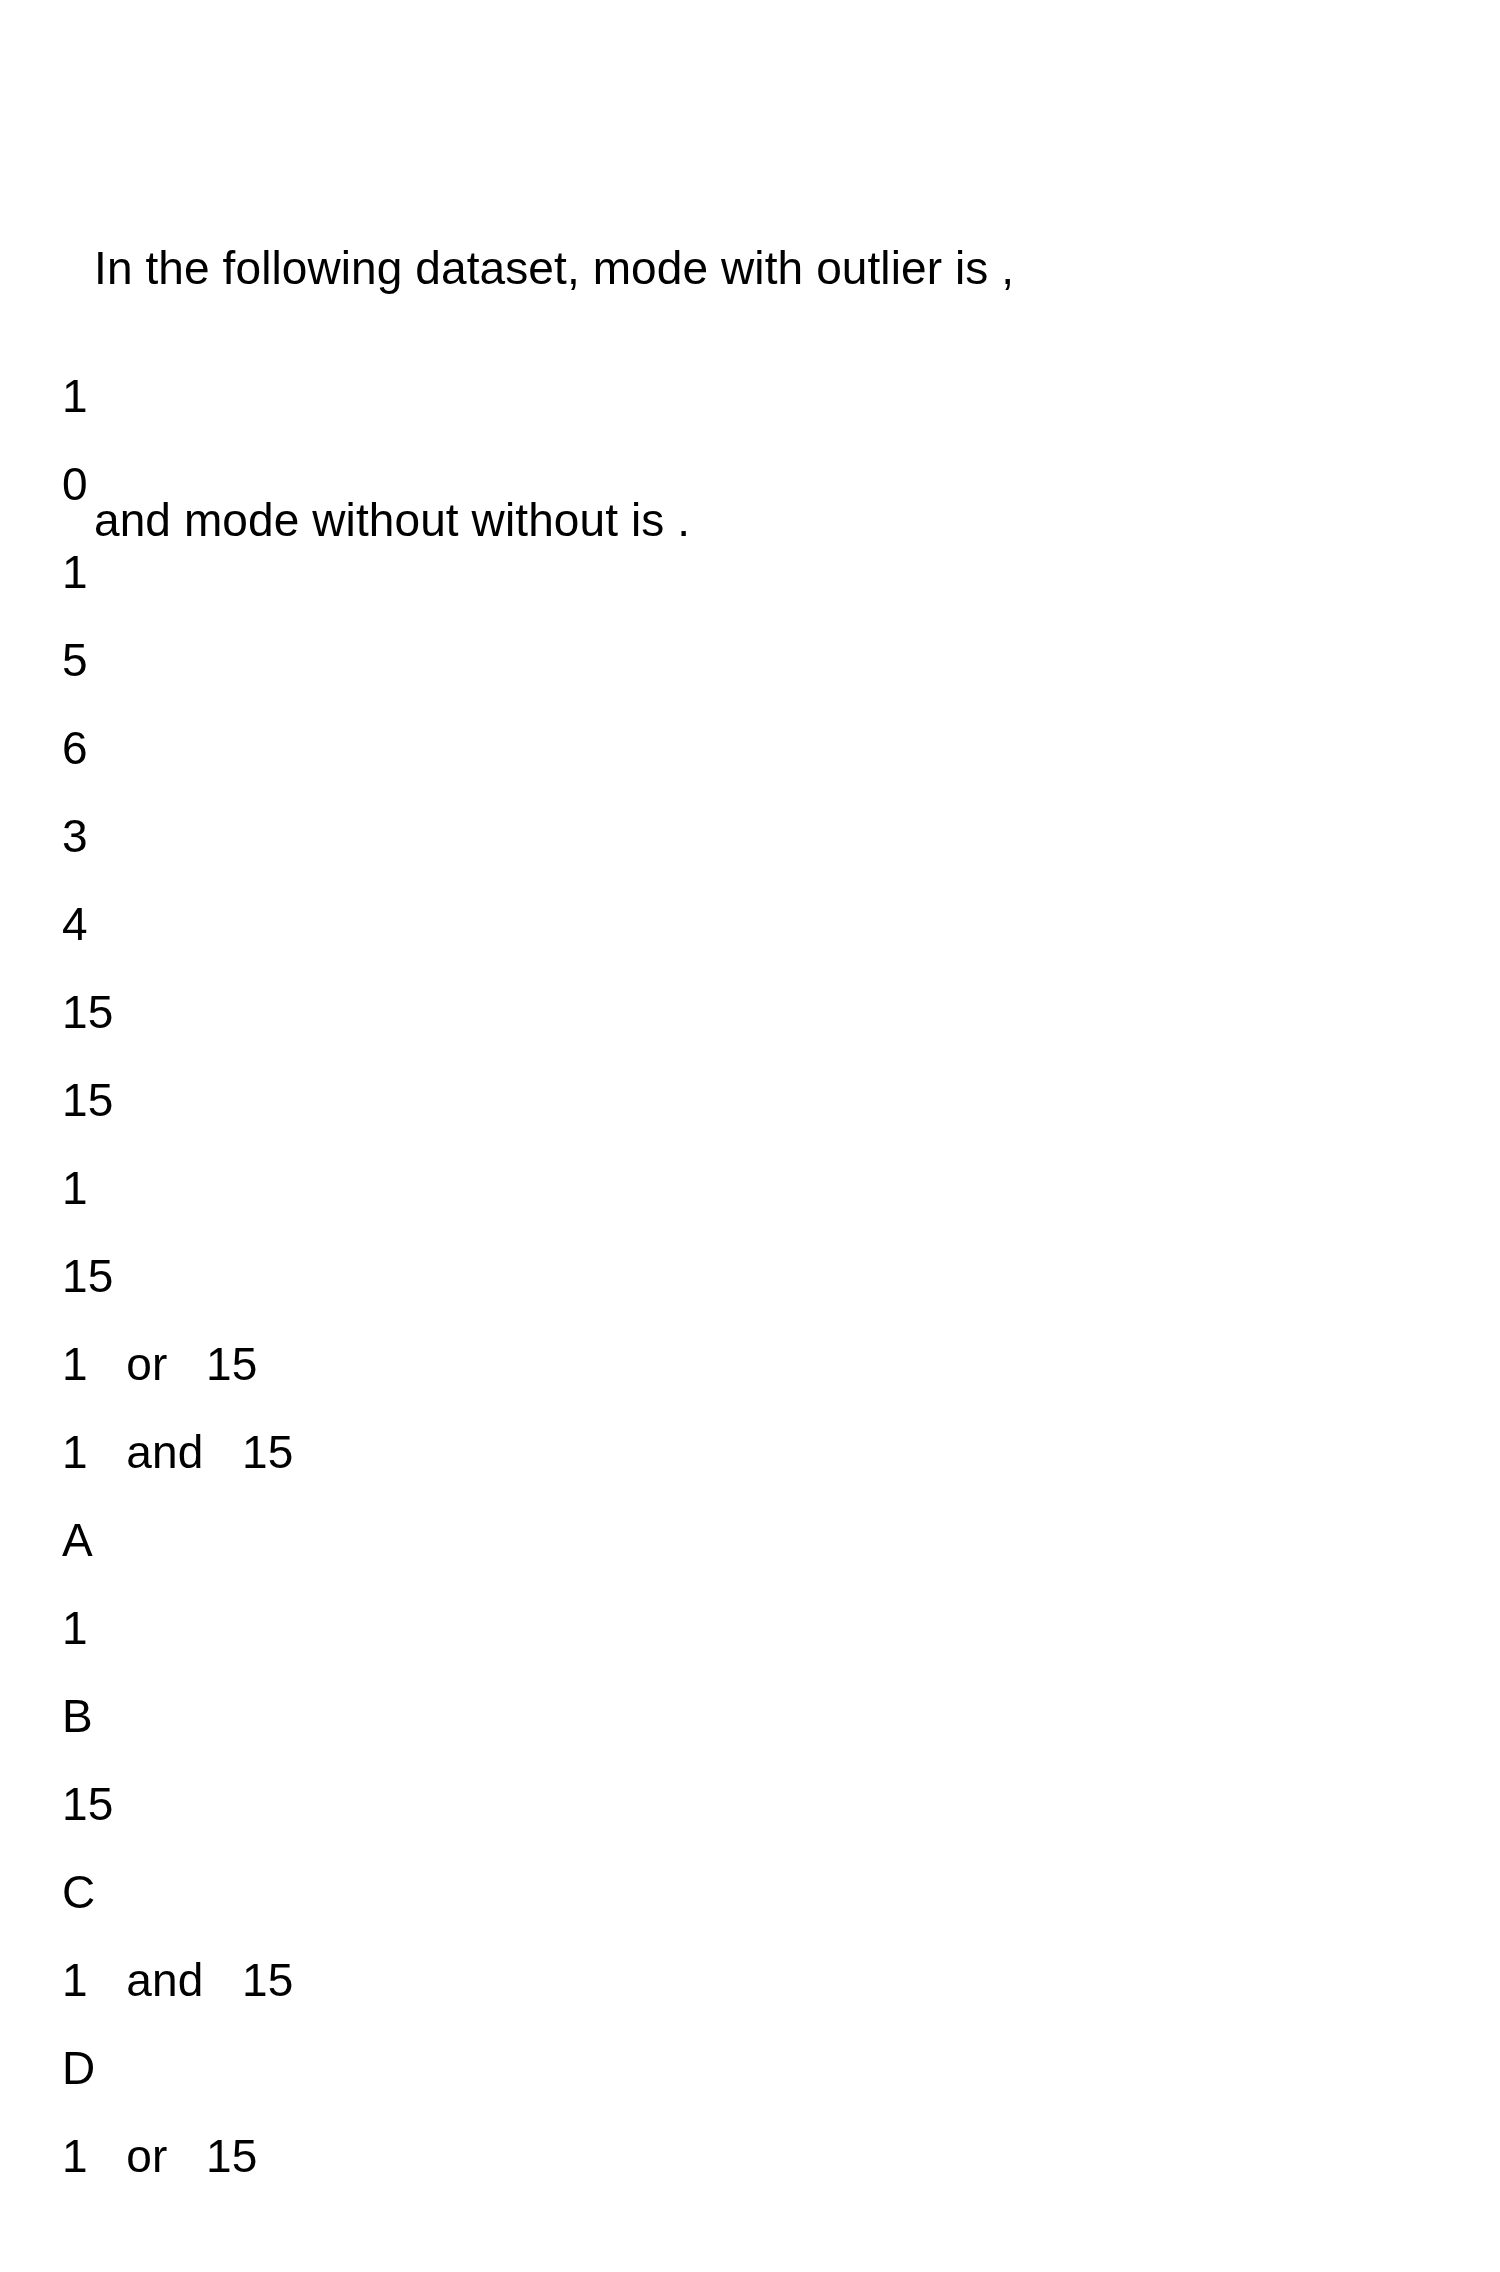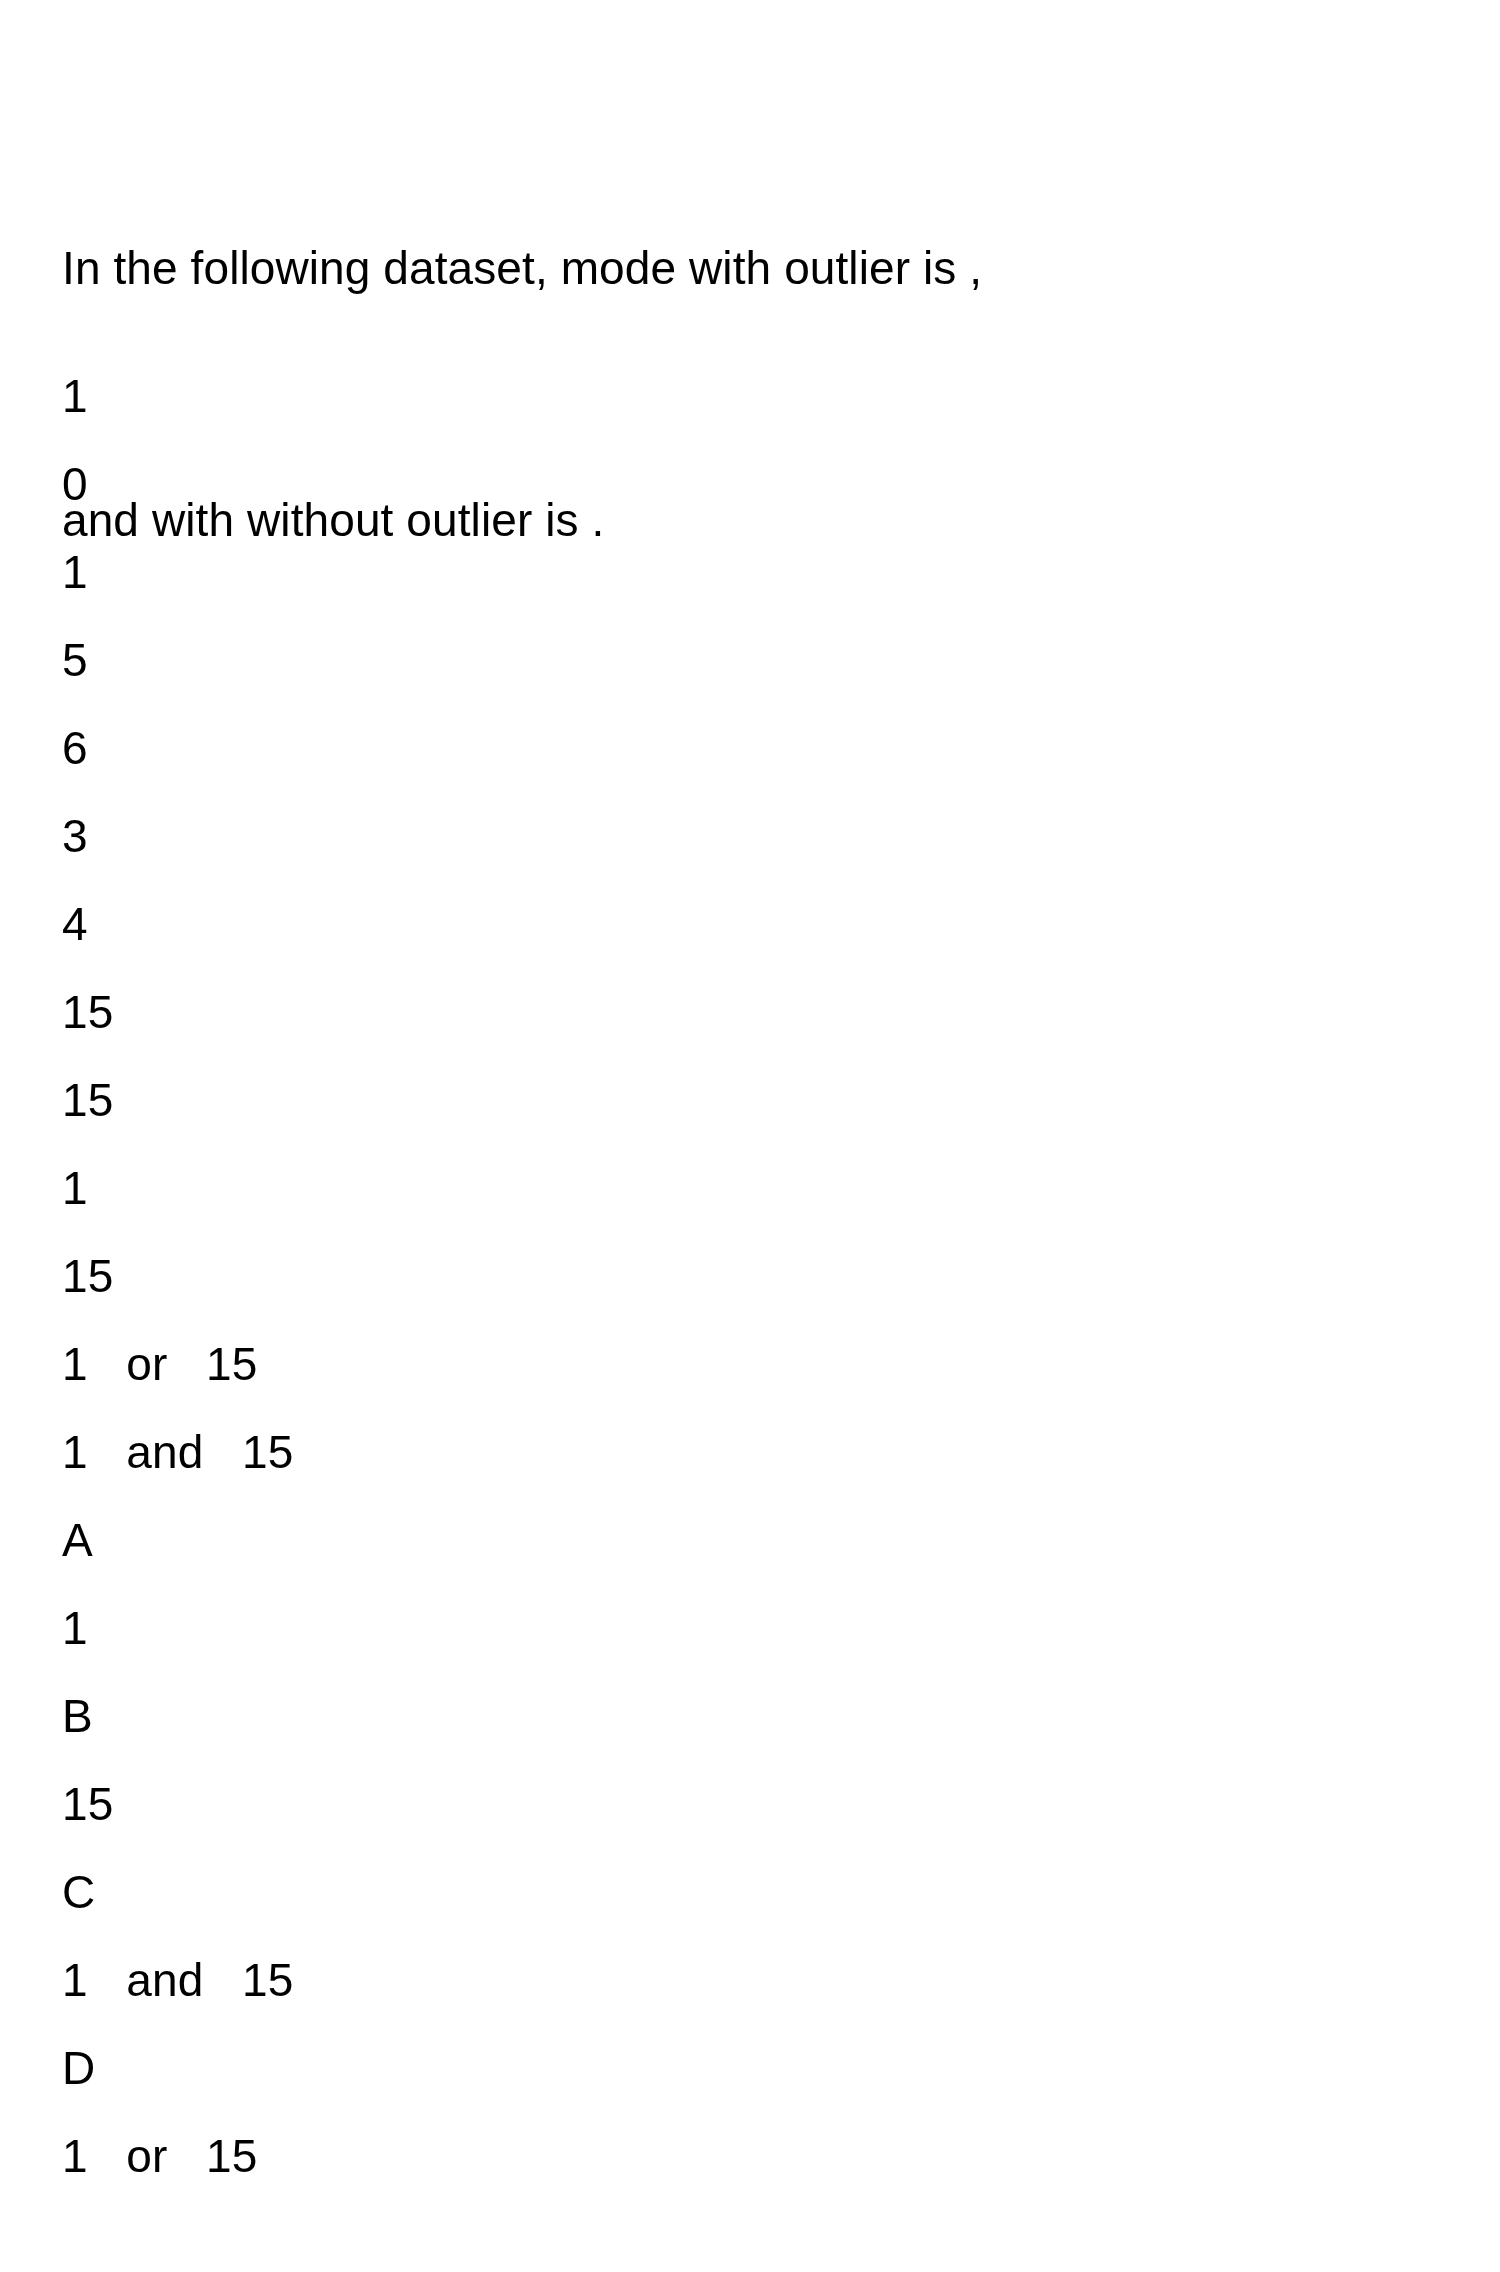--- a/index.html
+++ b/index.html
@@ -37,20 +37,21 @@
     width: 1340px;
     font-size: 46px;
     line-height: 84px;
     font-weight: 400;
     letter-spacing: 0.1px;
     white-space: pre-wrap;
   }
   .prompt-line {
     display: block;
     white-space: pre;
+    margin-left: 32px;
   }
 
   
   .list {
     position: absolute;
     left: 62px;
     top: 352px;
     width: 1340px;
   }
   .list-row {
@@ -63,21 +64,21 @@
     letter-spacing: 0.1px;
   }
 </style>
 </head>
 <body>
 
 <div class="page">
 
   <div class="prompt">
     <span class="prompt-line">In the following dataset, mode with outlier is ,</span>
-    <span class="prompt-line">and with without outlier is .</span>
+    <span class="prompt-line">and mode without without is .</span>
   </div>
 
   <div class="list">
     <span class="list-row">1</span>
     <span class="list-row">0</span>
     <span class="list-row">1</span>
     <span class="list-row">5</span>
     <span class="list-row">6</span>
     <span class="list-row">3</span>
     <span class="list-row">4</span>

